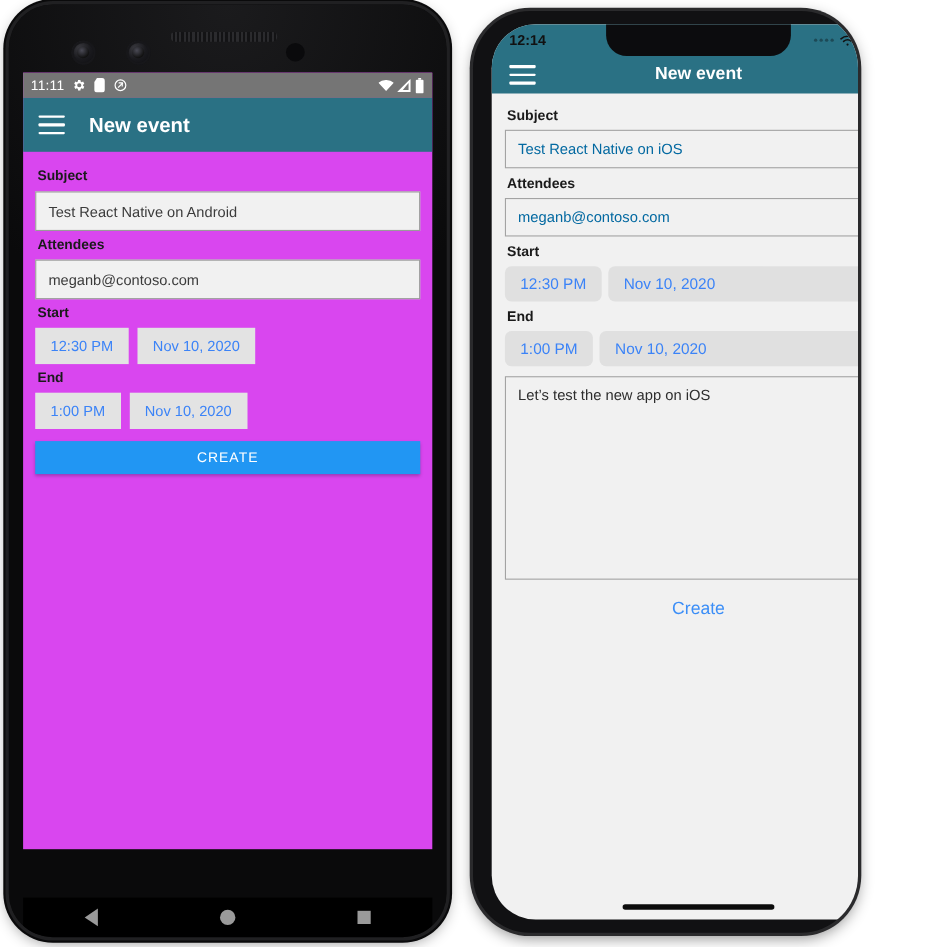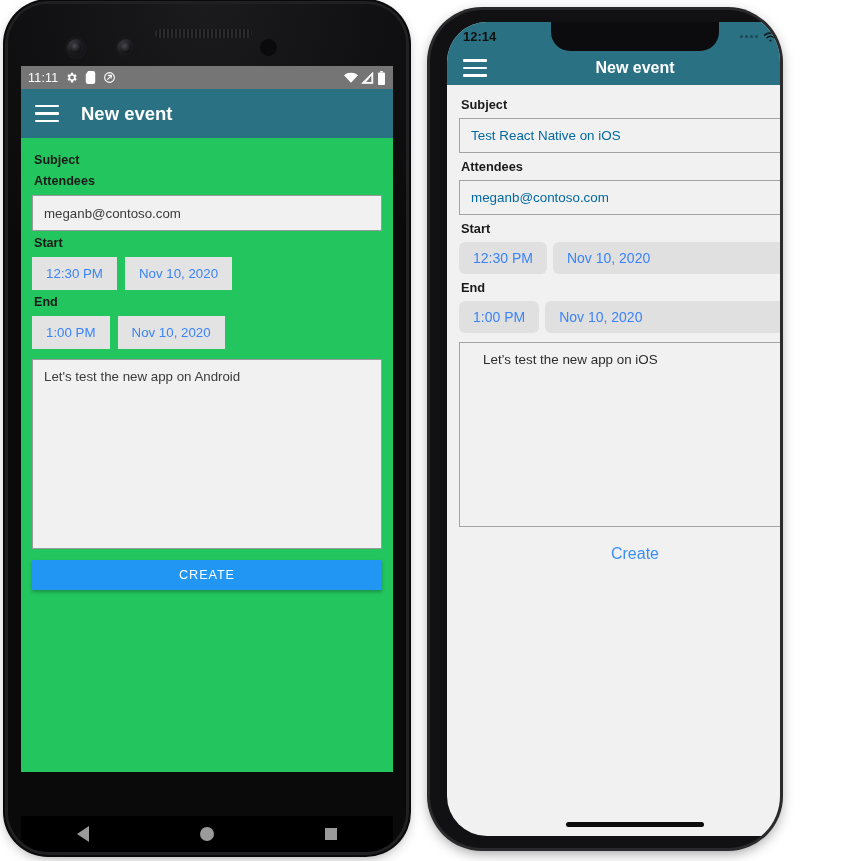--- a/index.html
+++ b/index.html
@@ -38,21 +38,21 @@
   .a-speaker{position:absolute; left:147px; top:25px; width:97px;height:9px;border-radius:5px;
     background:repeating-linear-gradient(90deg,#2e2e31 0 2px,#121214 2px 4px);
     opacity:.85;}
   .a-sensor{position:absolute; left:252px;top:35px;width:17px;height:17px;border-radius:50%;background:#0a0a0c;}
   .a-bottom-speaker{position:absolute; left:50%; transform:translateX(-50%); bottom:20px;
     width:98px;height:8px;border-radius:4px;
     background:repeating-linear-gradient(90deg,#2b2b2e 0 2px,#111113 2px 4px); opacity:.8;}
 
   .android-screen{
     position:absolute; left:13px; top:62px; width:372px; height:706px;
-    background:#22c55e; overflow:hidden;
+    background:#d946ef; overflow:hidden;
   }
   .a-statusbar{
     height:23px; background:#757575; display:flex; align-items:center;
     padding:0 7px; color:#ffffff; font-size:12.5px; gap:7px;
   }
   .a-statusbar .sb-time{ font-size:12.5px; letter-spacing:.2px; }
   .a-statusbar .sb-left-icons{ display:flex; align-items:center; gap:7px; }
   .a-statusbar .spacer{ flex:1; }
   .a-statusbar .sb-right-icons{ display:flex; align-items:center; gap:3px; }
   .ic{ display:inline-block; line-height:0; }
@@ -137,21 +137,21 @@
     font-size:13.4px; color:#0369a1;
   }
   .i-chiprow{ display:flex; gap:6px; }
   .i-chip{
     background:#e0e0e0; color:#3b83f7; font-size:14px; border-radius:6px;
     padding:8px 14px; display:inline-flex; align-items:center; cursor:pointer;
   }
   .i-chip.wide{ flex:1; }
   .i-textarea{
     margin-top:9px; height:185px; background:#f1f1f1; border:1px solid #a3a3a3;
-    padding:9px 23px; font-size:13.4px; color:#2d2d2d;
+    padding:9px 11px; font-size:13.4px; color:#2d2d2d;
   }
   .i-create{
     margin-top:18px; text-align:center; color:#3b8ef7; font-size:16px; cursor:pointer;
   }
   .i-home-indicator{
     position:absolute; bottom:9px; left:50%; transform:translateX(-50%);
     width:138px; height:5px; border-radius:3px; background:#0c0c0c;
   }
   .dots{ display:flex; gap:2px; align-items:flex-end; }
   .dots span{ width:3px;height:3px;border-radius:50%; background:#1d4a57; }
@@ -219,37 +219,37 @@
         <div class="hamburger">
             <i></i>
             <i></i>
             <i></i>
           </div>
         <div class="a-title">New event</div>
       </div>
 
       <div class="a-form">
         <div class="a-label">Subject</div>
+        <div class="a-input">Test React Native on Android</div>
 
         <div class="a-label">Attendees</div>
         <div class="a-input">meganb@contoso.com</div>
 
         <div class="a-label">Start</div>
         <div class="a-chiprow">
           <div class="a-chip">12:30 PM</div>
           <div class="a-chip">Nov 10, 2020</div>
         </div>
 
         <div class="a-label">End</div>
         <div class="a-chiprow">
           <div class="a-chip">1:00 PM</div>
           <div class="a-chip">Nov 10, 2020</div>
         </div>
 
-        <div class="a-textarea">Let's test the new app on Android</div>
 
         <div class="a-create">CREATE</div>
       </div>
     </div>
 
     <div class="a-navbar">
       <div class="nav-back"></div>
       <div class="nav-home"></div>
       <div class="nav-recent"></div>
     </div>

